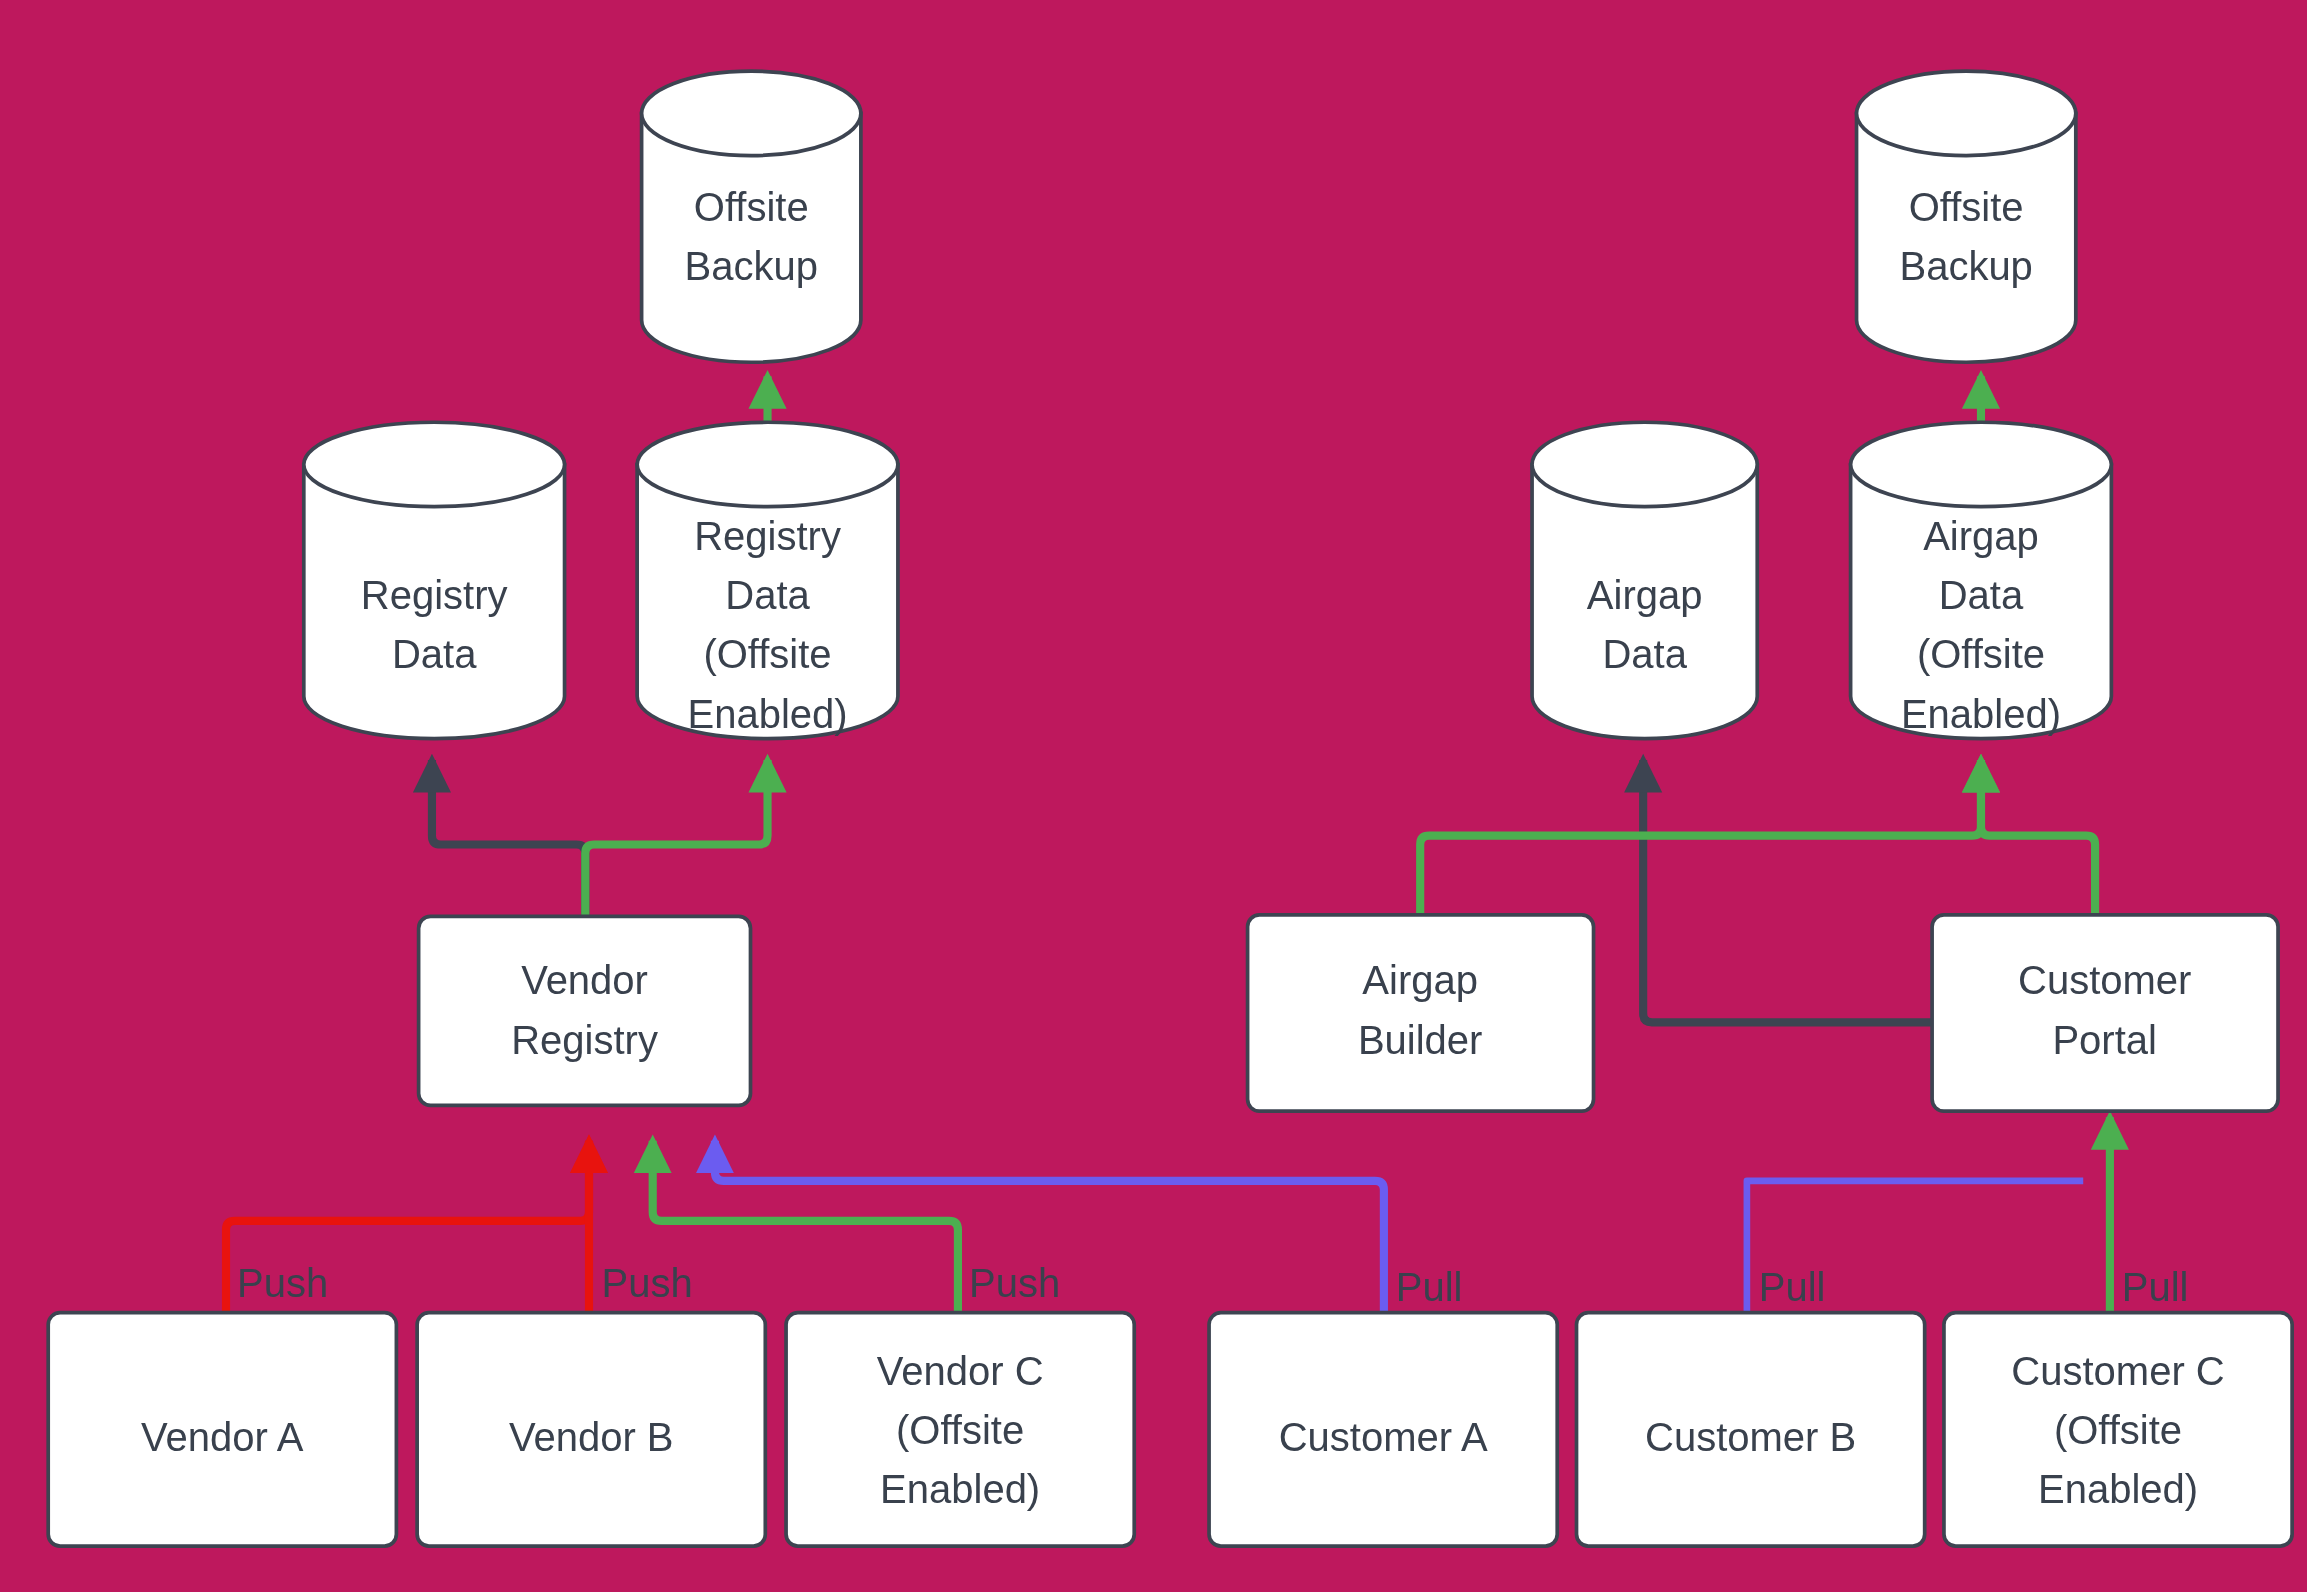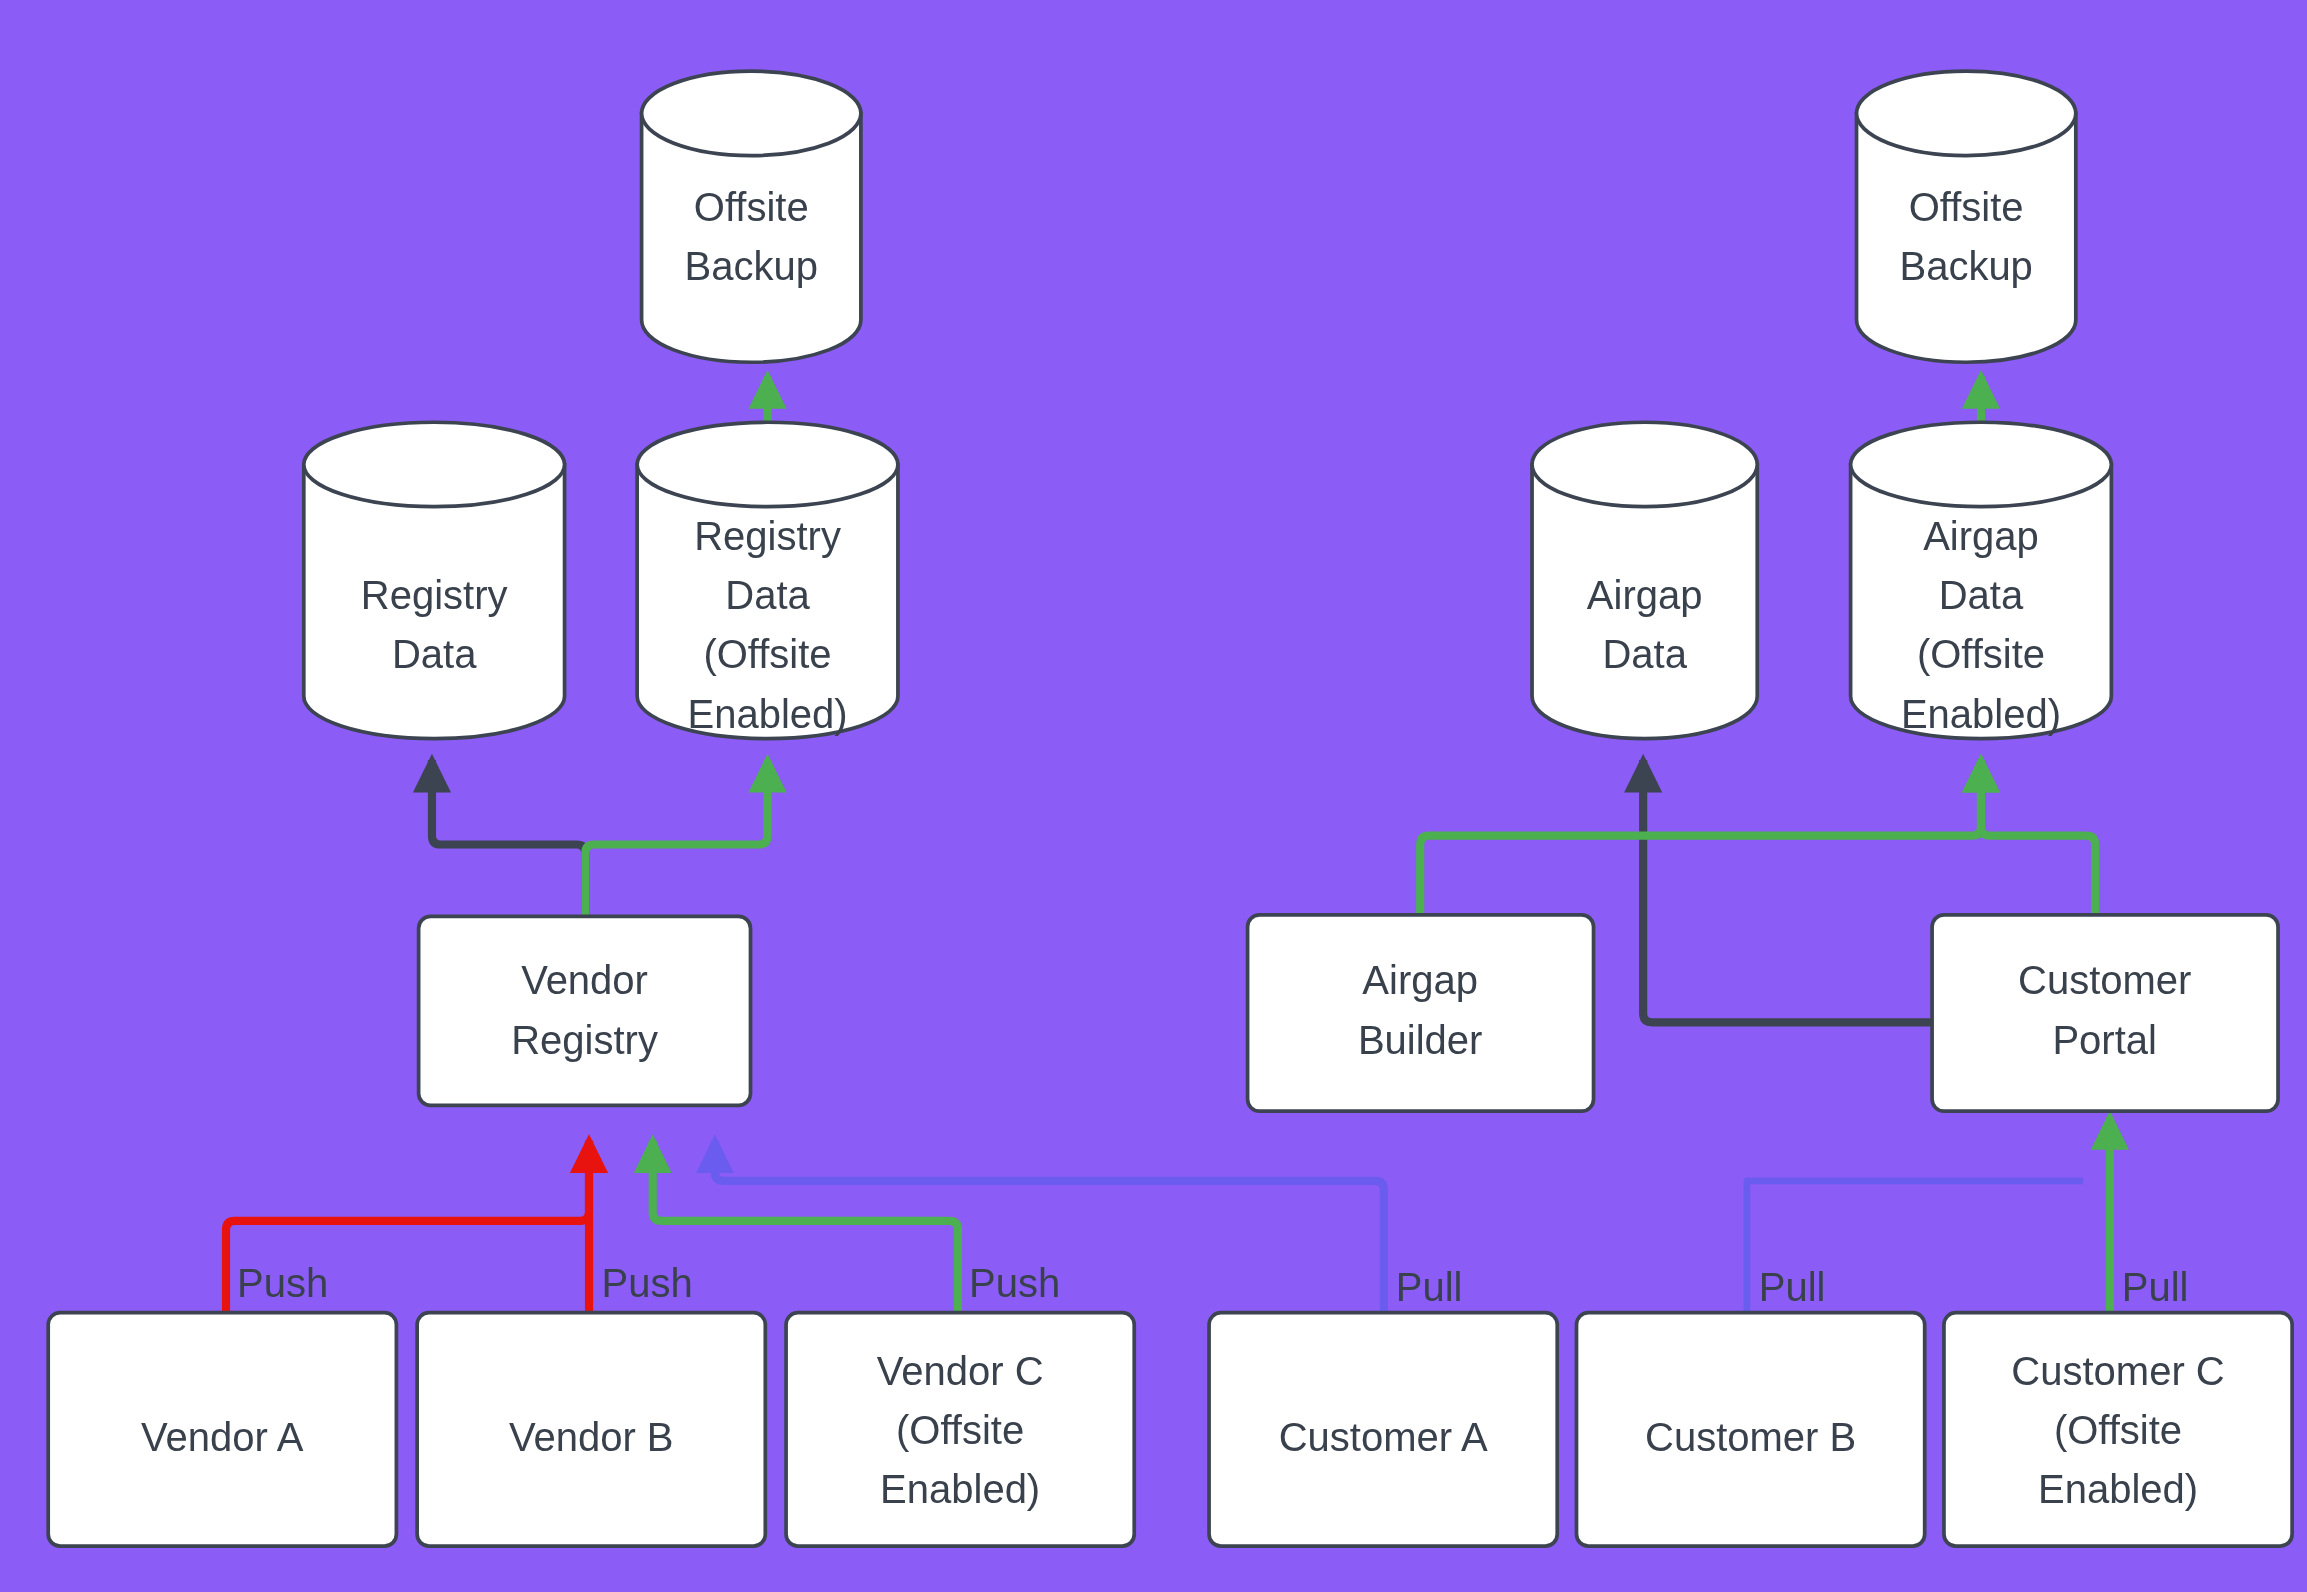--- a/index.html
+++ b/index.html
@@ -10,21 +10,21 @@
   body {
     width: 2307px;
     height: 1592px;
     overflow: hidden;
     font-family: "Liberation Sans", sans-serif;
   }
   #diagram-root {
     position: relative;
     width: 2307px;
     height: 1592px;
-    background: #8b5cf6;
+    background: #be185d;
   }
   svg#diagram-svg {
     display: block;
     width: 2307px;
     height: 1592px;
   }
   .node-shape {
     fill: #ffffff;
     stroke: #3d4451;
     stroke-width: 5;

